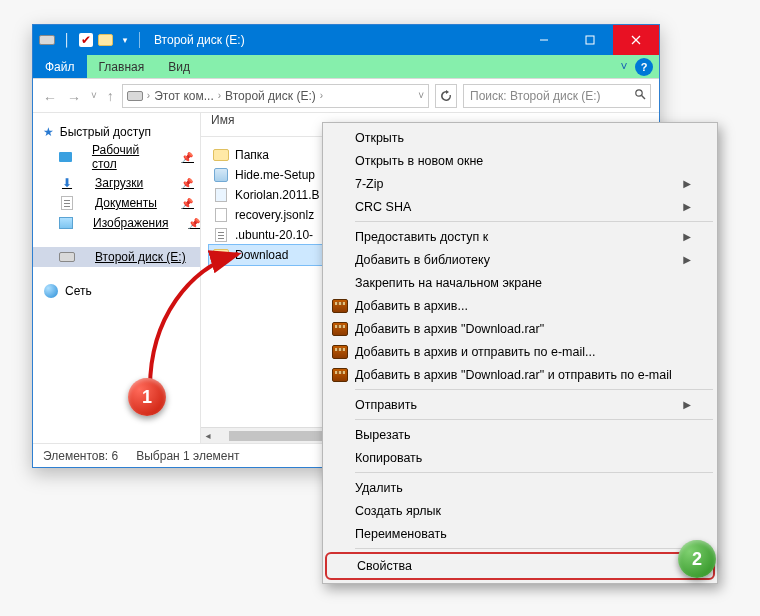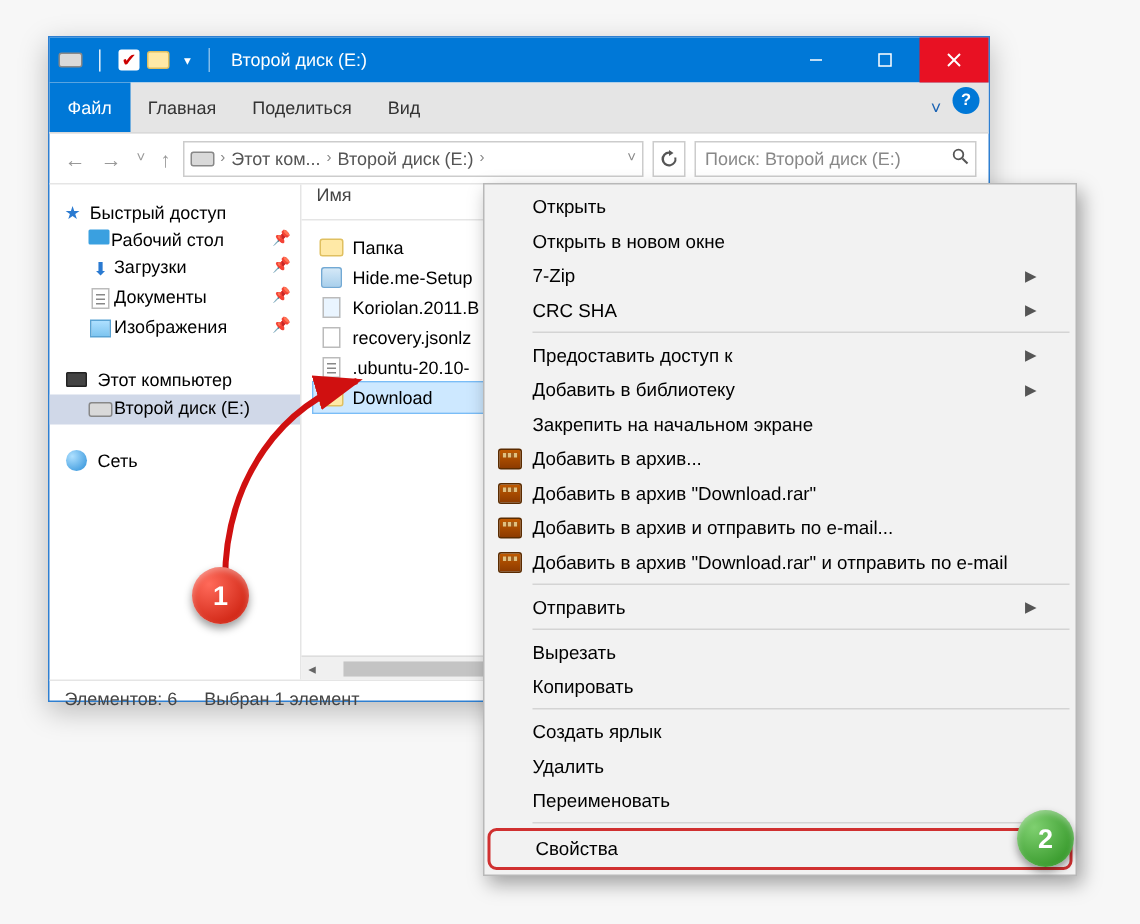--- a/index.html
+++ b/index.html
@@ -15,22 +15,22 @@
   .titlebar {
     height: 30px; background: #0078d7; color: #fff; display: flex; align-items: center;
   }
   .titlebar .icons { display: flex; align-items: center; gap: 4px; padding: 0 6px; }
   .titlebar .title { font-size: 12px; padding-left: 6px; flex: 1; }
   .titlebar .win-controls { display: flex; height: 100%; }
   .titlebar .win-btn { width: 46px; display: flex; align-items: center; justify-content: center; color:#fff; }
   .titlebar .win-btn.close { background: #e81123; }
 
   .ribbon-tabs {
-    height: 34px; display: flex; align-items: stretch; border-bottom: 1px solid #d9d9d9;
-    font-size: 12px; background: #e5e5e5;
+    height: 24px; display: flex; align-items: stretch; border-bottom: 1px solid #d9d9d9;
+    font-size: 12px; background: #86efac;
   }
   .ribbon-tabs .tab { padding: 4px 12px; display:flex; align-items:center; color:#333; }
   .ribbon-tabs .tab.active { background: #0078d7; color:#fff; }
   .ribbon-tabs .spacer { flex: 1; }
   .ribbon-tabs .chev { width: 22px; display:flex; align-items:center; justify-content:center; color:#1b63b3; }
   .ribbon-tabs .help { width:18px; height:18px; border-radius:50%; background:#0078d7; color:#fff; font-size:11px; display:flex; align-items:center; justify-content:center; margin:3px 6px 0 0; font-weight:bold; }
 
   .addrbar {
     height: 34px; display:flex; align-items:center; gap:6px; padding: 0 8px;
     border-bottom: 1px solid #e5e5e5; font-size: 12px; color:#555;
@@ -45,21 +45,21 @@
     width:188px; height:24px; border:1px solid #ccc; display:flex; align-items:center; gap:4px; padding:0 4px 0 6px; color:#888;
   }
   .addrbar .search .glass { margin-left:auto; color:#555;}
 
   .body { display:flex; height: calc(100% - 30px - 24px - 34px - 24px); }
   .nav {
     width:168px; border-right:1px solid #e5e5e5; padding:10px 0 0 0; font-size:12px;
     overflow:hidden;
   }
   .nav .group-title { display:flex; align-items:center; gap:6px; padding:2px 6px 2px 10px; color:#000; }
-  .nav .item { display:flex; gap:1px; padding:2px 6px 2px 26px; color:#000; }
+  .nav .item { display:flex; align-items:center; gap:20px; padding:2px 6px 2px 26px; color:#000;text-decoration:underline; }
   .nav .item.sel { background:#d0d8e8; }
   .nav .star { color:#2a7ad1; }
 
   .content { flex:1; position:relative; }
   .colhdr {
     height:24px; border-bottom:1px solid #e5e5e5; display:flex; 
     font-size:12px; color:#444; padding-left:10px;
   }
   .filelist { padding:8px 0 0 8px; font-size:12px; }
   .filelist .row { display:flex; align-items:center; gap:6px; height:20px; padding:0 4px; }
@@ -151,21 +151,20 @@
             <line x1="1" y1="1" x2="9" y2="9" stroke="#fff" stroke-width="1.3"></line>
             <line x1="9" y1="1" x2="1" y2="9" stroke="#fff" stroke-width="1.3"></line>
           </svg>
         </div>
     </div>
   </div>
 
   <div class="ribbon-tabs">
     <div class="tab active">Файл</div>
     <div class="tab">Главная</div>
-    <div class="tab">Поделиться</div>
     <div class="tab">Вид</div>
     <div class="spacer"></div>
     <div class="chev">˅</div>
     <div class="help">?</div>
   </div>
 
   <div class="addrbar">
     <span class="navbtn">←</span>
     <span class="navbtn">→</span>
     <span class="navbtn" style="font-size:10px;">˅</span>
@@ -223,26 +222,20 @@
       </div>
       <div class="item">
         <span class="ic">
             <span class="ic-pic"></span>
           </span>
         <span>Изображения</span>
         <span class="ic-pin" style="margin-left:auto;font-size:10px;">📌</span>
       </div>
 
       <div style="height:14px;"></div>
-      <div class="group-title">
-        <span class="ic">
-            <span class="ic-cpu"></span>
-          </span>
-        <span>Этот компьютер</span>
-      </div>
       <div class="item sel">
         <span class="ic">
             <span class="ic-disk"></span>
           </span>
         <span>Второй диск (E:)</span>
       </div>
 
       <div style="height:14px;"></div>
       <div class="group-title">
         <span class="ic">
@@ -369,24 +362,24 @@
     </div>
   <div class="sep"></div>
   <div class="mi">
       <span>Вырезать</span>
     </div>
   <div class="mi">
       <span>Копировать</span>
     </div>
   <div class="sep"></div>
   <div class="mi">
+      <span>Удалить</span>
+    </div>
+  <div class="mi">
       <span>Создать ярлык</span>
-    </div>
-  <div class="mi">
-      <span>Удалить</span>
     </div>
   <div class="mi">
       <span>Переименовать</span>
     </div>
   <div class="sep"></div>
   <div class="mi highlight-box">
       <span>Свойства</span>
     </div>
 </div>
 

